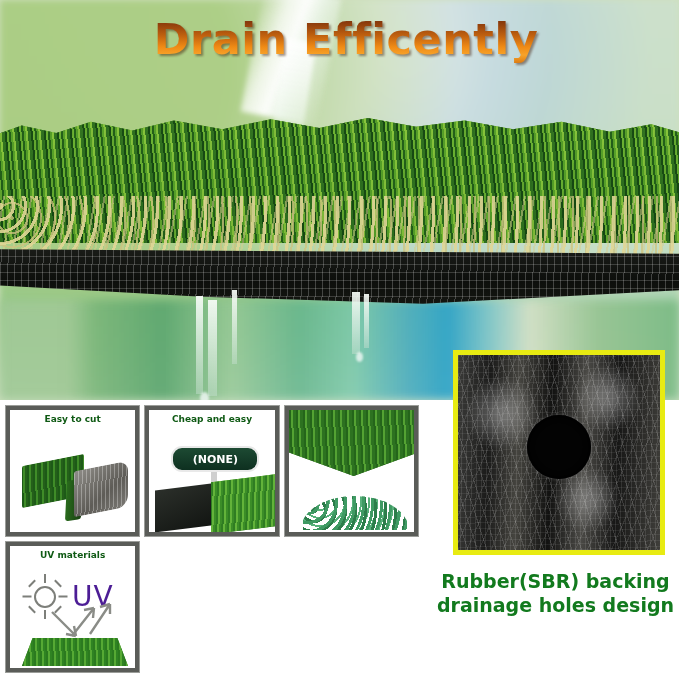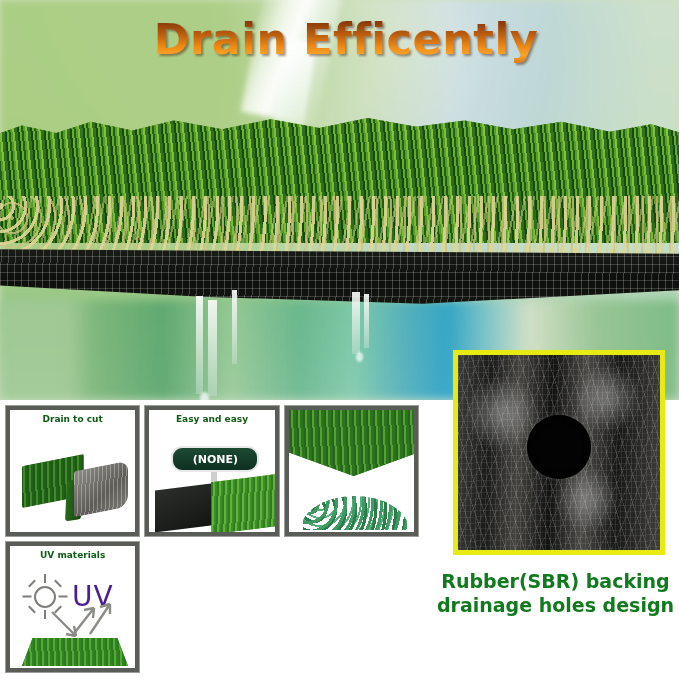--- a/index.html
+++ b/index.html
@@ -319,30 +319,30 @@
     <div class="stream s5"></div>
     <div class="drop" style="left:200px;top:392px;width:9px;height:12px;"></div>
     <div class="drop" style="left:356px;top:352px;width:7px;height:10px;"></div>
   </div>
 
   <div class="title">Drain Efficently</div>
 
   <div class="grid">
 
     <div class="cell">
-      <div class="cell-title">Drain to cut</div>
+      <div class="cell-title">Easy to cut</div>
       <div class="roll-wrap">
         <div class="roll-green"></div>
         <div class="roll-edge"></div>
         <div class="roll-grey"></div>
       </div>
     </div>
 
     <div class="cell">
-      <div class="cell-title">Easy and easy</div>
+      <div class="cell-title">Cheap and easy</div>
       <div class="none-label">
         <span>(NONE)</span>
       </div>
       <div class="none-stem"></div>
       <div class="dark-sheet"></div>
       <div class="green-sheet"></div>
     </div>
 
     <div class="cell">
       <div class="turf-corner"></div>

